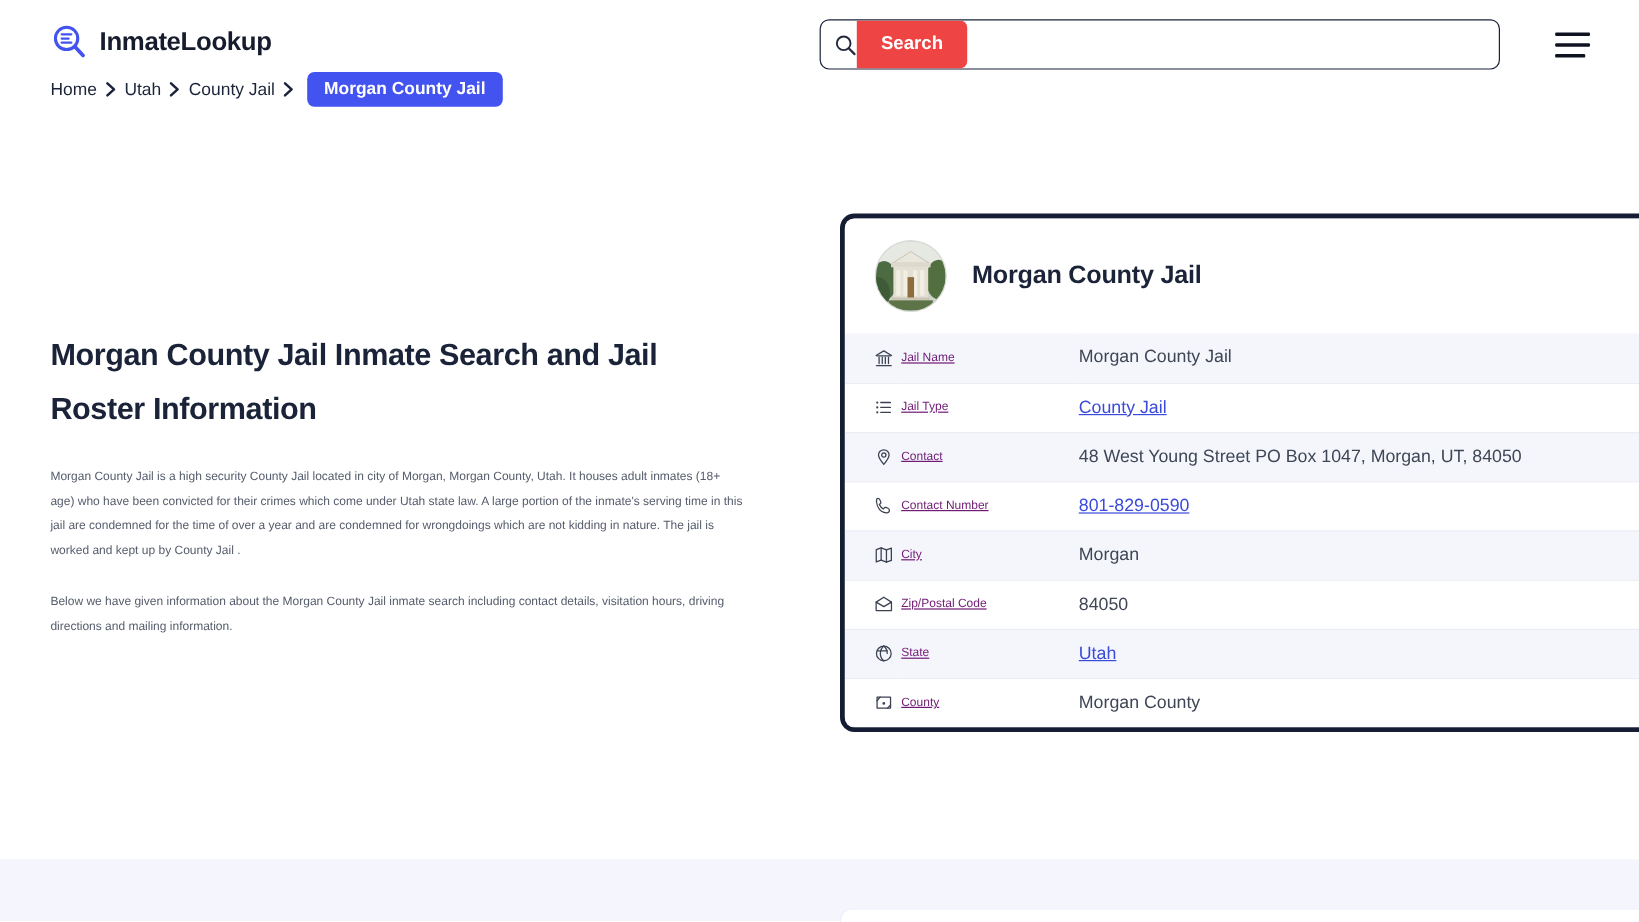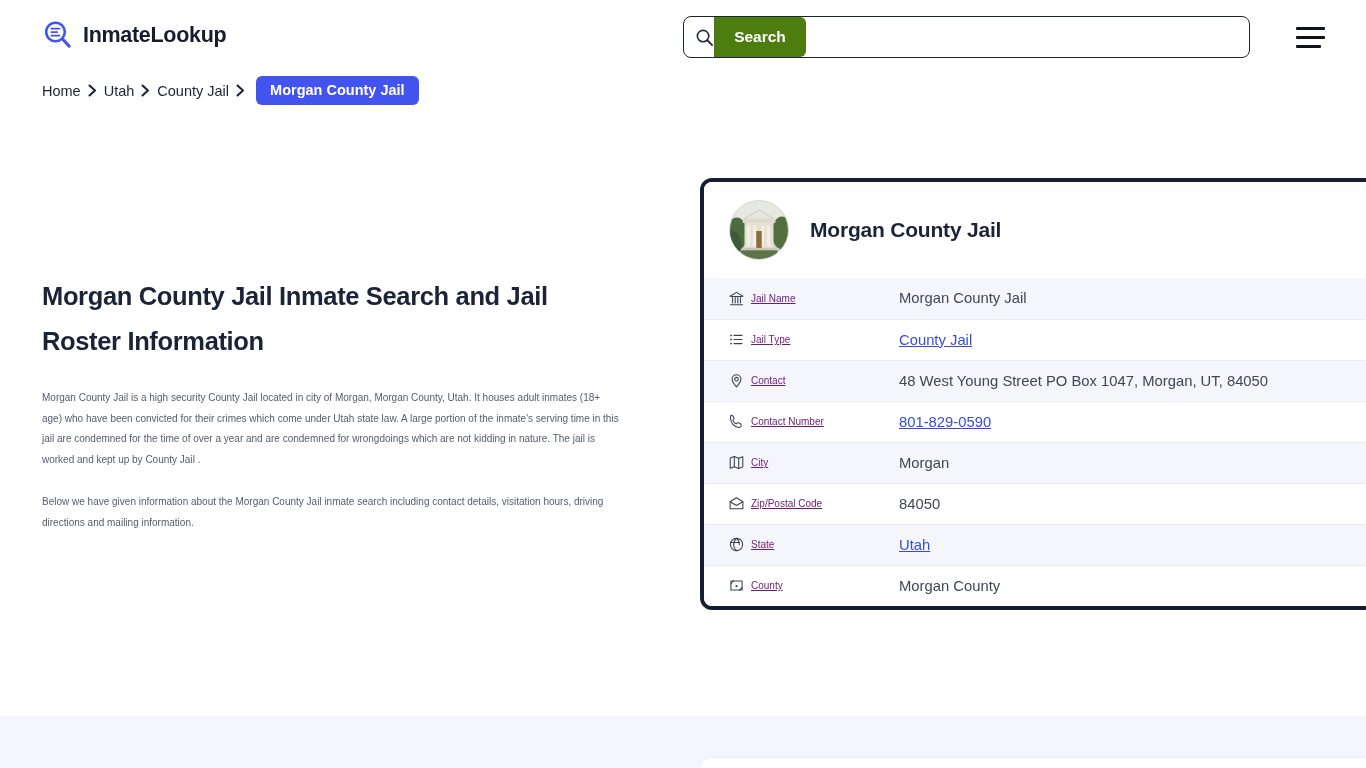--- a/index.html
+++ b/index.html
@@ -71,21 +71,21 @@
     font-size: 15.5px;
     color: #1b2339;
     padding: 0 10px 0 9px;
     background: transparent;
   }
   .search-input::placeholder { color: #8b8f9c; }
   .search-btn {
     flex: 0 0 92px;
     height: 100%;
     border: 0;
-    background: #4d7c0f;
+    background: #ef4444;
     color: #ffffff;
     font-family: inherit;
     font-size: 15.5px;
     font-weight: 700;
     cursor: pointer;
     border-radius: 0 6px 6px 0;
   }
 
   .hamburger {
     position: absolute;
@@ -106,21 +106,21 @@
     margin-bottom: 6px;
   }
   .hamburger span:nth-child(1) { width: 29px; }
   .hamburger span:nth-child(2) { width: 29px; }
   .hamburger span:nth-child(3) { width: 25px; margin-bottom: 0; }
 
   
   .breadcrumb {
     position: absolute;
     left: 42px;
-    top: 76px;
+    top: 60px;
     display: flex;
     align-items: center;
     gap: 0;
     font-size: 14.5px;
   }
   .crumb {
     color: #1b2339;
     text-decoration: none;
     font-weight: 400;
     white-space: nowrap;

